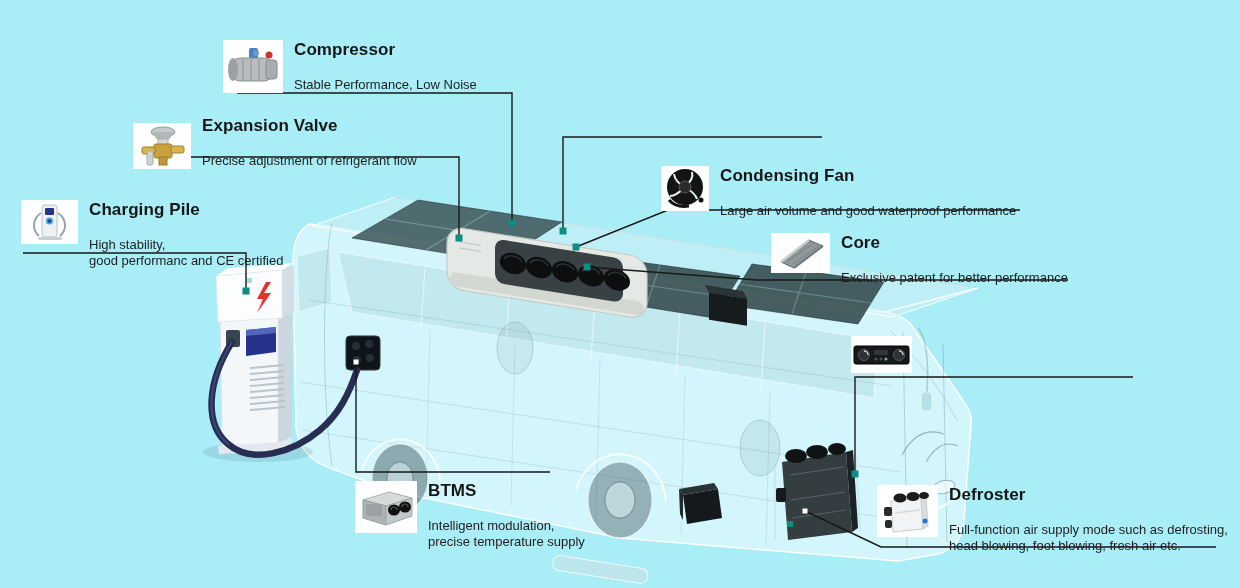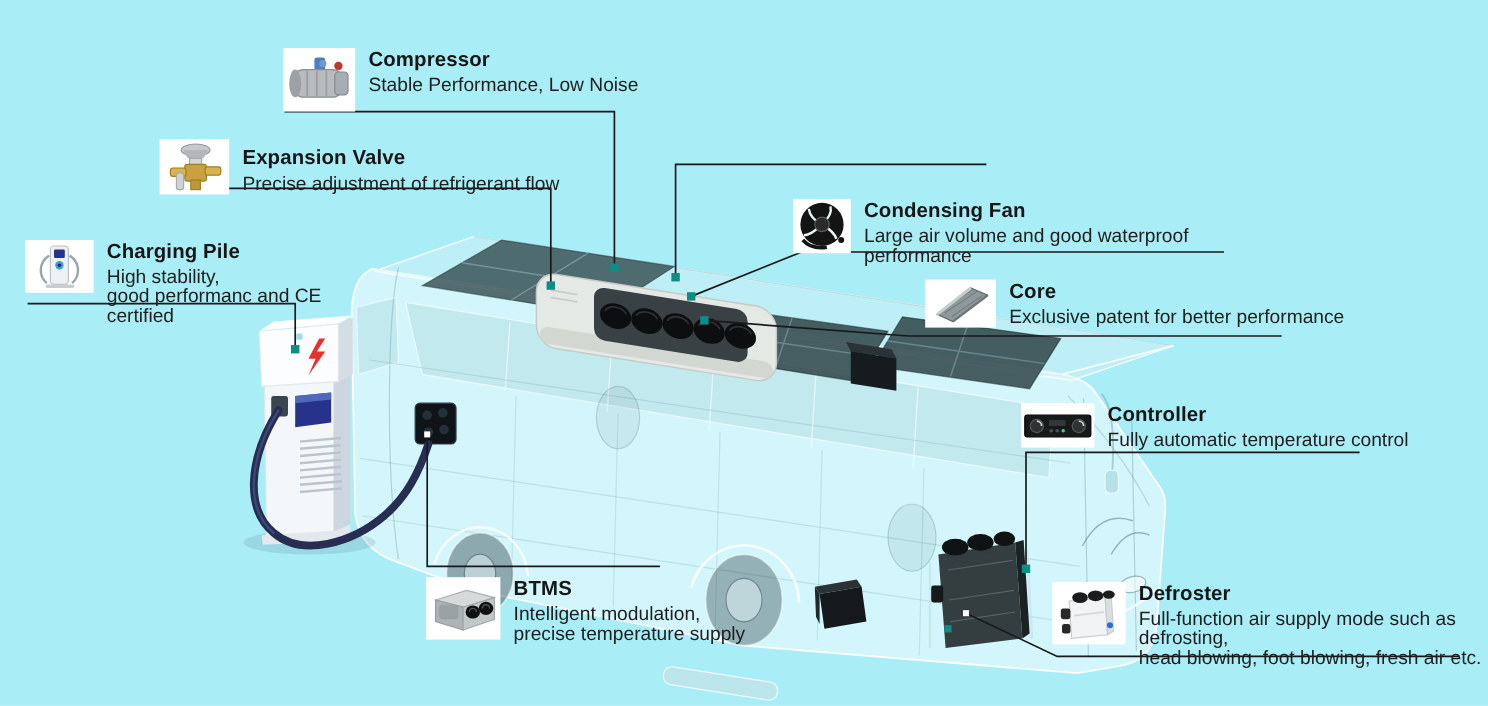--- a/index.html
+++ b/index.html
@@ -6,21 +6,21 @@
   #stage{
     position:relative;width:1240px;height:588px;overflow:hidden;
     background:#a9edf7;
     font-family:"Liberation Sans",sans-serif;
   }
   #busart{position:absolute;left:0;top:0;z-index:1;}
   .label{position:absolute;display:flex;gap:11px;align-items:flex-start;z-index:3;}
   .tile{background:#ffffff;flex:none;display:flex;align-items:center;justify-content:center;overflow:hidden;}
   .txt{display:flex;flex-direction:column;}
   .title{font-weight:bold;font-size:17px;line-height:20px;color:#161616;letter-spacing:0.1px;}
-  .desc{font-size:16px;line-height:16px;color:#1e1e1e;white-space:pre-line;margin-top:4px;}
+  .desc{font-size:13px;line-height:16px;color:#1e1e1e;white-space:pre-line;margin-top:17px;}
 </style>
 </head>
 <body>
 
 <div id="stage">
 
   <svg id="busart" width="1240" height="588" viewBox="0 0 1240 588">
 
     <g>
 
@@ -163,21 +163,21 @@
       <rect x="242.5" y="287.5" width="7" height="7" fill="#0e8d84"></rect>
       <rect x="559.5" y="227.5" width="7" height="7" fill="#0e8d84"></rect>
       <rect x="572.5" y="243.5" width="7" height="7" fill="#0e8d84"></rect>
       <rect x="583.5" y="263.5" width="7" height="7" fill="#0e8d84"></rect>
       <rect x="851.5" y="470.5" width="7" height="7" fill="#0e8d84"></rect>
       <rect x="353.5" y="359.5" width="5" height="5" fill="#ffffff"></rect>
       <rect x="802.5" y="508.5" width="5" height="5" fill="#ffffff"></rect>
     </g>
   </svg>
 
-  <div class="label" style="left:236px;top:40px;">
+  <div class="label" style="left:223px;top:40px;">
     <div class="tile" style="width:60px;height:53px;">
       <svg width="60" height="53" viewBox="0 0 60 53">
         <rect x="26" y="8" width="9" height="11" rx="2" fill="#4a7fc1"></rect>
         <circle cx="46" cy="15" r="3.5" fill="#c0392b"></circle>
         <rect x="8" y="18" width="42" height="23" rx="9" fill="#b8bcbe" stroke="#8a9093"></rect>
         <ellipse cx="10" cy="29.5" rx="5" ry="11.5" fill="#9ba1a4"></ellipse>
         <rect x="43" y="20" width="11" height="19" rx="3" fill="#a7adb0" stroke="#868c8f"></rect>
         <path d="M20,19 L20,41 M28,19 L28,41 M36,19 L36,41" stroke="#9aa0a3" stroke-width="1.5"></path>
         <circle cx="33" cy="13" r="3" fill="#6f99cc"></circle>
       </svg>
@@ -267,24 +267,20 @@
         <circle cx="13" cy="19" r="5.5" fill="#2e3234" stroke="#55595c"></circle>
         <path d="M13,15 A4,4 0 0 1 17,19" stroke="#c8cdd0" stroke-width="1.5" fill="none"></path>
         <circle cx="48" cy="19" r="5.5" fill="#2e3234" stroke="#55595c"></circle>
         <path d="M48,15 A4,4 0 0 1 52,19" stroke="#c8cdd0" stroke-width="1.5" fill="none"></path>
         <rect x="23" y="14" width="14" height="5" rx="1" fill="#30373a"></rect>
         <circle cx="25" cy="23" r="1.5" fill="#4a5358"></circle>
         <circle cx="30" cy="23" r="1.5" fill="#4a5358"></circle>
         <circle cx="35" cy="23" r="1.5" fill="#58c08a"></circle>
       </svg>
     </div>
-    <div class="txt">
-      <div class="title">Controller</div>
-      <div class="desc">Fully automatic temperature control</div>
-    </div>
   </div>
 
   <div class="label" style="left:355px;top:481px;">
     <div class="tile" style="width:62px;height:52px;">
       <svg width="62" height="52" viewBox="0 0 62 52">
         <polygon points="8,19 34,11 57,17 31,25" fill="#d6dadb" stroke="#aab0b2"></polygon>
         <polygon points="8,19 31,25 31,44 8,37" fill="#aeb4b6" stroke="#969c9e"></polygon>
         <polygon points="31,25 57,17 57,35 31,44" fill="#c2c7c9" stroke="#a2a8aa"></polygon>
         <rect x="11" y="23" width="16" height="12" rx="2" fill="#9aa1a3"></rect>
         <ellipse cx="39" cy="29" rx="6" ry="5.5" fill="#111"></ellipse>

